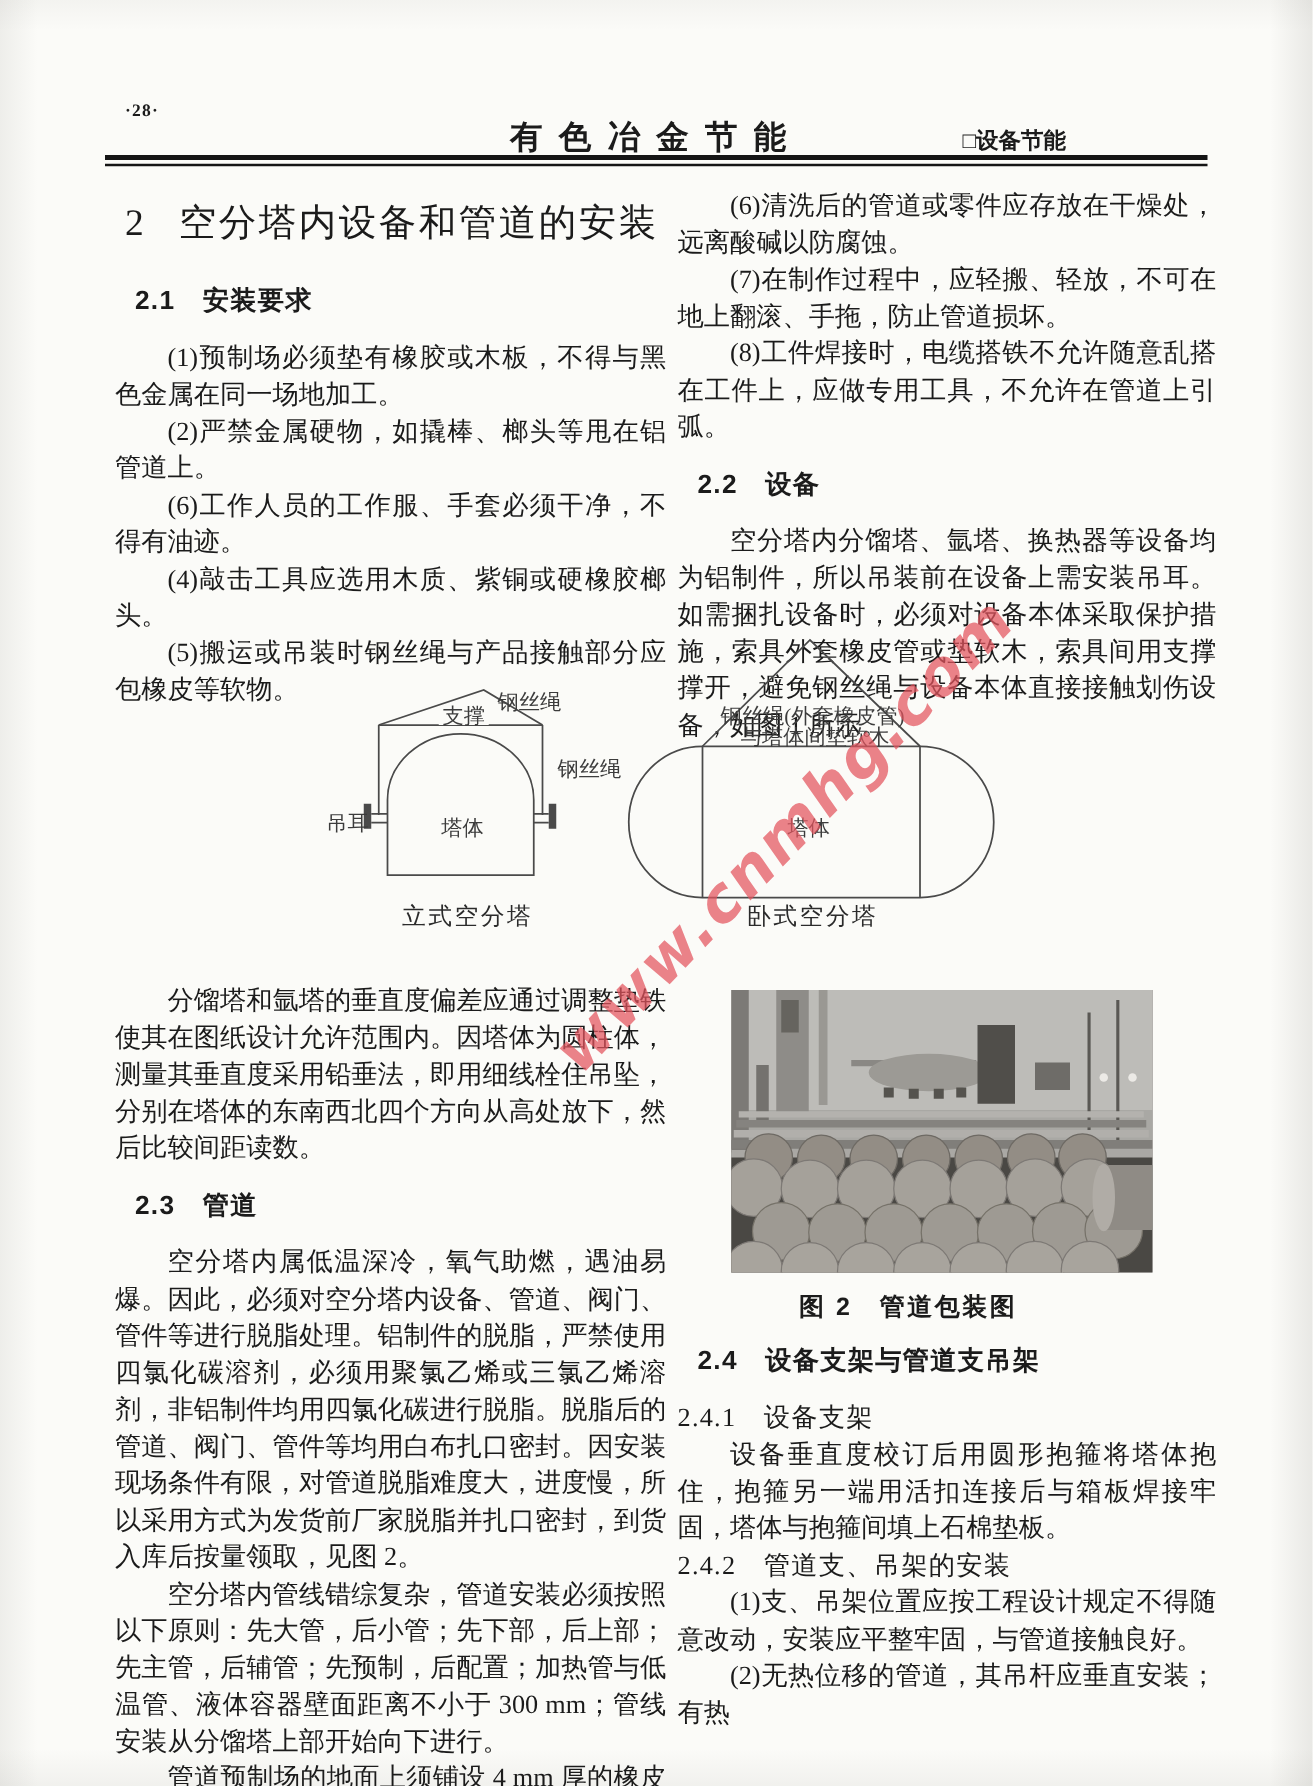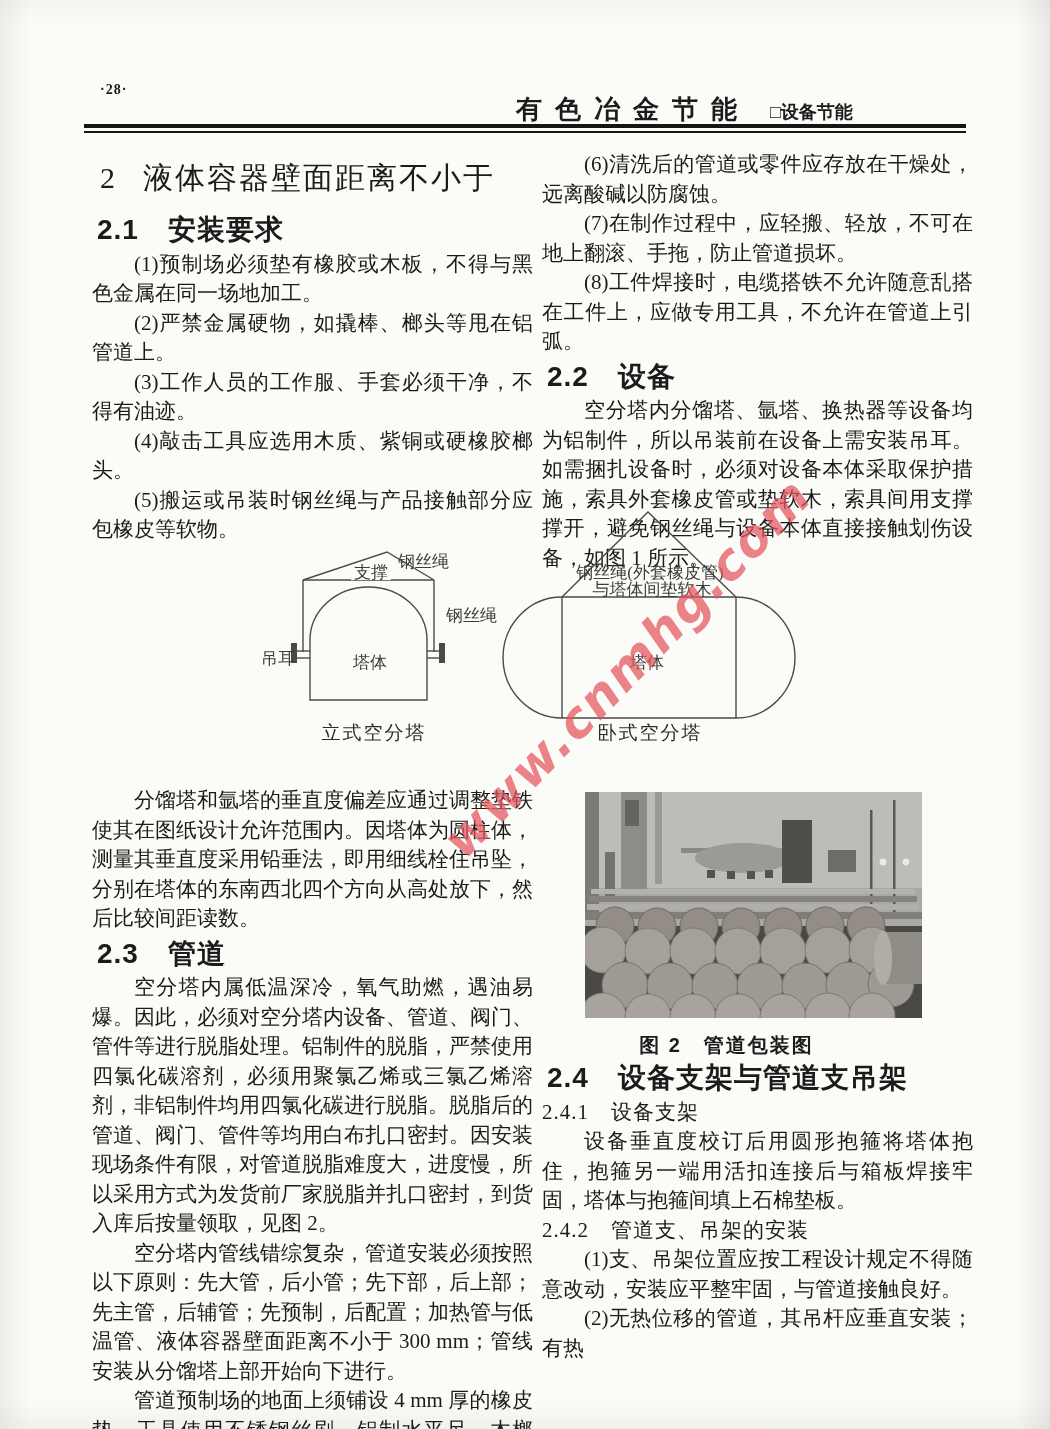--- a/index.html
+++ b/index.html
@@ -12,33 +12,33 @@
       linear-gradient(0deg, rgba(120,118,112,0.08), rgba(0,0,0,0) 30px),
       linear-gradient(180deg, rgba(120,118,112,0.06), rgba(0,0,0,0) 24px),
       #fbfbf8;
     font-family:"Liberation Serif","DejaVu Serif",serif;
     color:#1b1b1b;
     overflow:hidden;
   }
   .abs{position:absolute;}
   
   .hdr-left{left:100px;top:82px;font-size:14px;font-weight:bold;letter-spacing:1px;}
-  .hdr-center{left:300px;top:92px;width:450px;text-align:right;font-size:26px;font-weight:bold;letter-spacing:13px;}
+  .hdr-center{left:300px;top:92px;width:450px;text-align:center;font-size:26px;font-weight:bold;letter-spacing:13px;}
   .hdr-right{left:770px;top:100px;width:200px;text-align:left;font-size:18px;font-weight:bold;font-family:"Liberation Sans","DejaVu Sans",sans-serif;}
   .rule{left:84px;width:882px;background:#151515;}
   .rule-thick{top:124px;height:4px;}
   .rule-thin{top:131px;height:2px;}
   
   .sec-title{left:100px;top:158px;font-size:30px;letter-spacing:2px;}
   .sec-title .num{margin-right:26px;}
   
   .col{width:441px;font-size:21px;line-height:29.5px;text-align:justify;word-break:break-all;}
   .col p{margin:0;text-indent:2em;}
   .col p.no-indent{text-indent:0;}
-  .col h2{margin:5px;font-size:28px;line-height:29.5px;font-weight:bold;
+  .col h2{margin:16px;font-size:21px;line-height:29.5px;font-weight:bold;
           font-family:"Liberation Sans","DejaVu Sans",sans-serif;letter-spacing:1px;}
   .col h3{margin:0;font-size:21px;line-height:29.5px;font-weight:normal;letter-spacing:1px;}
   .left-top{left:92px;top:210px;}
   .right-top{left:542px;top:150px;width:431px;}
   .left-bottom{left:92px;top:786px;}
   .right-bottom{left:542px;top:1058px;width:431px;}
   
   .fig1{left:252px;top:505px;width:600px;height:245px;}
   .fig1 svg{display:block;}
   .fig1-caption{left:395px;top:750px;width:340px;text-align:center;font-size:20px;font-weight:bold;
@@ -65,28 +65,28 @@
 
 <div class="page">
 
   <div class="abs hdr-left">·28·</div>
   <div class="abs hdr-center">有色冶金节能</div>
   <div class="abs hdr-right">□设备节能</div>
   <div class="abs rule rule-thick"></div>
   <div class="abs rule rule-thin"></div>
 
   <div class="abs sec-title">
-    <span class="num">2</span><span>液体容器壁面距离不小于</span>
+    <span class="num">2</span><span>空分塔内设备和管道的安装</span>
   </div>
 
   <div class="abs col left-top">
     <h2>2.1　安装要求</h2>
     <p>(1)预制场必须垫有橡胶或木板，不得与黑色金属在同一场地加工。</p>
     <p>(2)严禁金属硬物，如撬棒、榔头等甩在铝管道上。</p>
-    <p>(3)工作人员的工作服、手套必须干净，不得有油迹。</p>
+    <p>(6)工作人员的工作服、手套必须干净，不得有油迹。</p>
     <p>(4)敲击工具应选用木质、紫铜或硬橡胶榔头。</p>
     <p>(5)搬运或吊装时钢丝绳与产品接触部分应包橡皮等软物。</p>
   </div>
 
   <div class="abs col right-top">
     <p>(6)清洗后的管道或零件应存放在干燥处，远离酸碱以防腐蚀。</p>
     <p>(7)在制作过程中，应轻搬、轻放，不可在地上翻滚、手拖，防止管道损坏。</p>
     <p>(8)工件焊接时，电缆搭铁不允许随意乱搭在工件上，应做专用工具，不允许在管道上引弧。</p>
     <h2>2.2　设备</h2>
     <p>空分塔内分馏塔、氩塔、换热器等设备均为铝制件，所以吊装前在设备上需安装吊耳。如需捆扎设备时，必须对设备本体采取保护措施，索具外套橡皮管或垫软木，索具间用支撑撑开，避免钢丝绳与设备本体直接接触划伤设备，如图 1 所示。</p>

